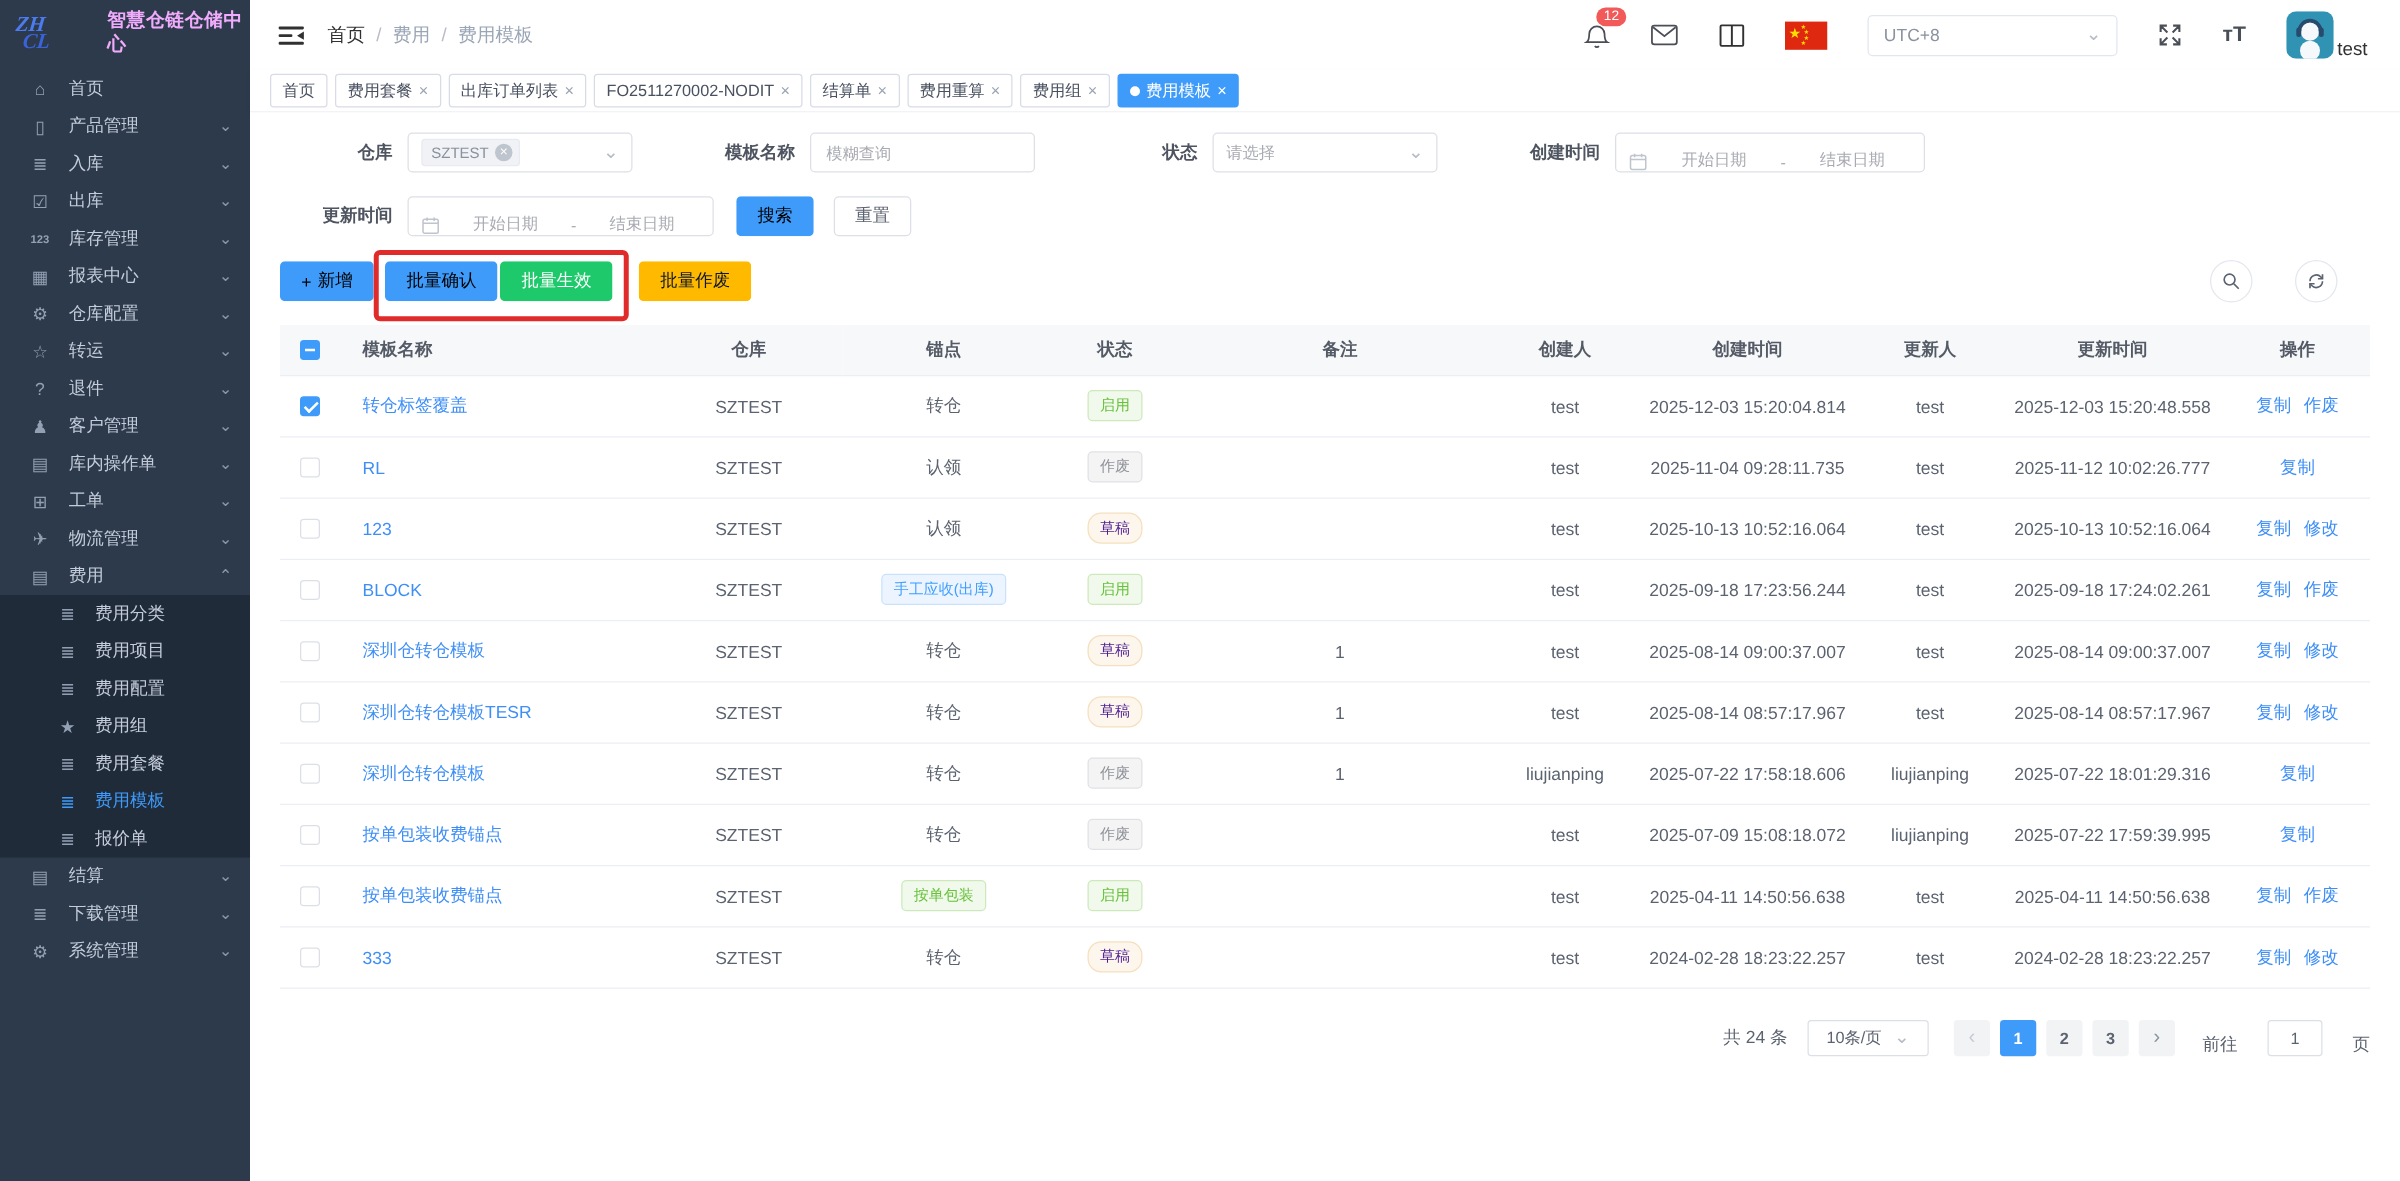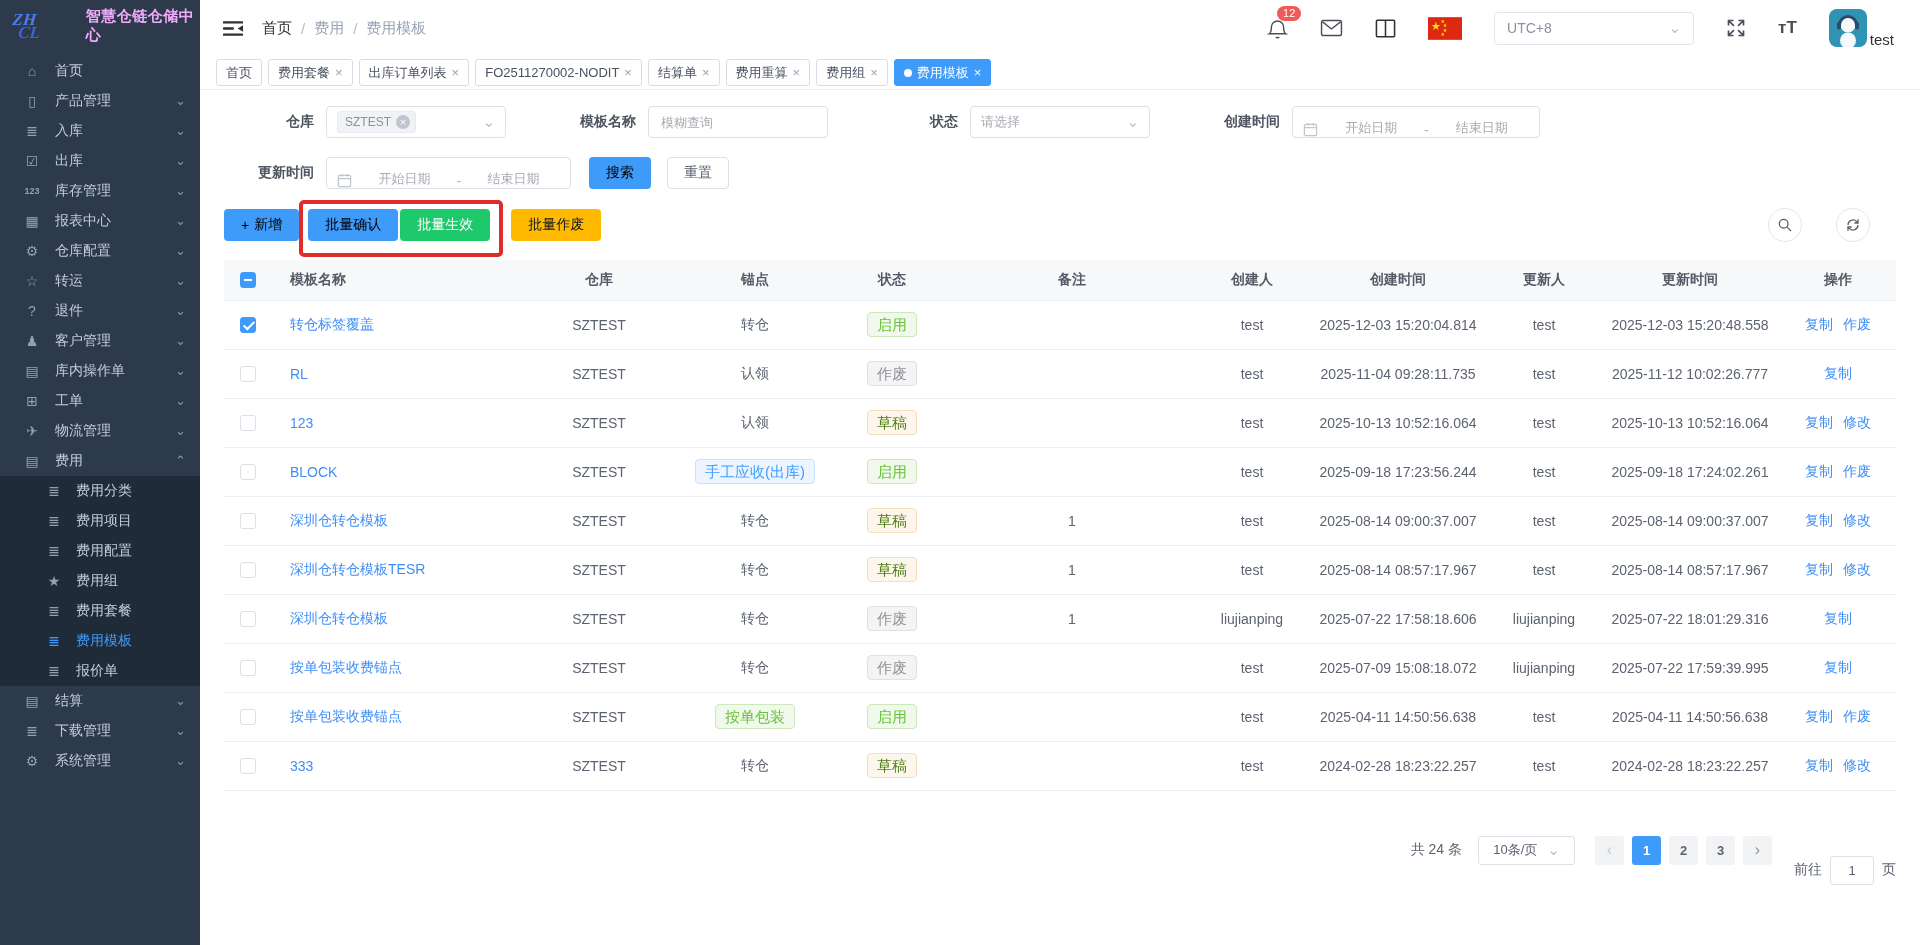--- a/index.html
+++ b/index.html
@@ -93,37 +93,37 @@
   th.al, td.al { text-align:left; padding-left:18px; }
   tbody td { height:49px; text-align:center; font-size:14px; color:#5c6370; border-bottom:1px solid #ebeef5;
     overflow:hidden; white-space:nowrap;}
   a.name-link { color:#3e8ef7; text-decoration:none; cursor:pointer;}
   .cb { width:16px; height:16px; border:1px solid #dcdfe6; border-radius:3px; background:#fff; display:inline-block;
     position:relative; cursor:pointer; vertical-align:middle;}
   .cb.checked, .cb.indeterminate { background:#3f9bfa; border-color:#3f9bfa; }
   .cb.checked::after { content:""; position:absolute; left:5px; top:1px; width:4px; height:9px;
     border:solid #fff; border-width:0 2px 2px 0; transform:rotate(45deg);}
   .cb.indeterminate::after { content:""; position:absolute; left:3px; right:3px; top:6px; height:2px; background:#fff;}
-  .tag { display:inline-block; height:25px; line-height:23px; padding:0 9px; border-radius:4px; font-size:15px; border:1px solid;}
+  .tag { display:inline-block; height:25px; line-height:23px; padding:0 9px; border-radius:4px; font-size:12px; border:1px solid;}
   .tag-success { color:#67c23a; background:#f0f9eb; border-color:#cde9bc; }
   .tag-info    { color:#909399; background:#f4f4f5; border-color:#dfe1e5; }
-  .tag-warning { color:#4d7c0f; background:#fdf6ec; border-color:#f5dfbe; }
+  .tag-warning { color:#4c1d95; background:#fdf6ec; border-color:#f5dfbe;border-radius:11px; }
   .tag-primary { color:#409eff; background:#ecf5ff; border-color:#c9e2fb; }
   .act-link { color:#3e8ef7; text-decoration:none; margin:0 5px; cursor:pointer; }
   
   .pager { display:flex; align-items:center; justify-content:flex-end; margin-top:25px; font-size:14px; color:#5c6370; gap:8px;}
   .pg-total { margin-right:8px; }
   .pg-size { width:97px; height:29px; border:1px solid #dcdfe6; border-radius:3px; display:flex; align-items:center;
     justify-content:center; gap:10px; color:#5c6370; font-size:13px; cursor:pointer; margin-right:12px;}
   .pg-btn { min-width:29px; height:29px; border-radius:3px; background:#f2f3f5; display:inline-flex; align-items:center;
     justify-content:center; cursor:pointer; font-weight:bold; color:#5c6370; font-size:13px;}
   .pg-btn.arrow { color:#8b93a1; font-size:16px; font-weight:normal;}
   .pg-btn.disabled { color:#c6cad2; cursor:default; }
   .pg-btn.active { background:#3f9bfa; color:#fff; }
-  .pg-goto { display:flex; align-items:center; gap:8px; margin-left:14px;margin-top:40px;}
+  .pg-goto { display:flex; align-items:flex-end; gap:24px; margin-left:14px;}
   .pg-goto input { width:44px; height:29px; border:1px solid #dcdfe6; border-radius:3px; text-align:center;
     font-size:13px; color:#5c6370; outline:none; font-family:inherit;}
   svg { display:block; }
 </style>
 </head>
 <body>
 
 <aside class="sidebar">
   <div class="logo">
     <span class="logo-mark">

